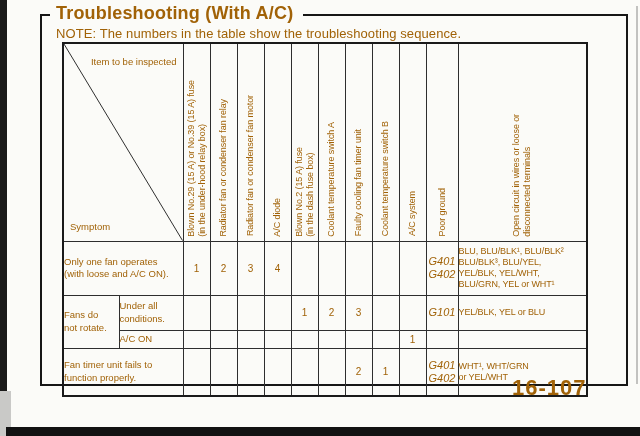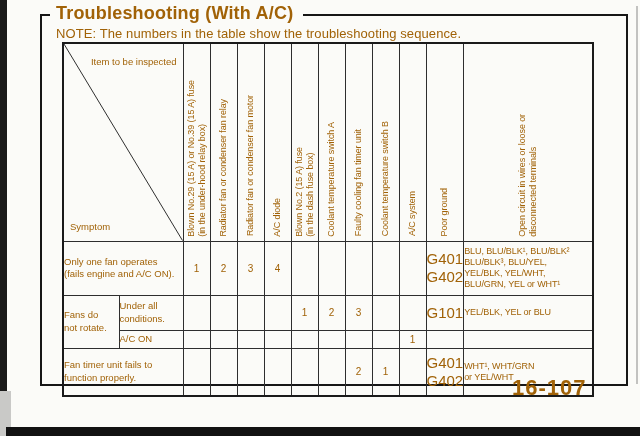--- a/index.html
+++ b/index.html
@@ -33,22 +33,22 @@
 
   .vcell { vertical-align:bottom; text-align:center; padding-bottom:5px; }
   .vlabel { display:inline-block; writing-mode:vertical-rl; transform:rotate(180deg);
             font-size:9px; line-height:11px; white-space:nowrap; text-align:left;
             letter-spacing:-.1px; }
   .vlabel .vl { display:block; }
 
   .sym    { font-size:9.5px; padding:2px 4px 2px 6px; vertical-align:middle;
             white-space:pre-line; line-height:1.3; }
   .num    { text-align:center; vertical-align:middle; font-size:10px; }
-  .ground { text-align:center; vertical-align:middle; font-size:15px;
-            white-space:pre-line; line-height:1.2; }
+  .ground { text-align:center; vertical-align:middle; font-size:11px;
+            white-space:pre-line; line-height:1.2;font-style:italic; }
   .wires  { font-size:9px; padding:2px 2px 2px 5px; vertical-align:middle;
             white-space:pre-line; line-height:1.2; letter-spacing:-.1px; }
 
   .pageno { position:absolute; left:512px; top:375px; font-size:22px;
             font-weight:bold; letter-spacing:1px; }
 </style>
 </head>
 <body>
 
 <div class="page">
@@ -117,21 +117,21 @@
         <th class="vcell">
           <div class="vlabel"><span class="vl">Poor ground</span><span class="vl"></span></div>
         </th>
         <th class="vcell">
           <div class="vlabel"><span class="vl">Open circuit in wires or loose or</span><span class="vl">disconnected terminals</span></div>
         </th>
       </tr>
 
       <tr class="r0">
         <td class="sym" colspan="2">Only one fan operates
-(fails engine and A/C ON).</td>
+(with loose and A/C ON).</td>
         <td class="num">1</td>
         <td class="num">2</td>
         <td class="num">3</td>
         <td class="num">4</td>
         <td class="num"></td>
         <td class="num"></td>
         <td class="num"></td>
         <td class="num"></td>
         <td class="num"></td>
         <td class="ground">G401

